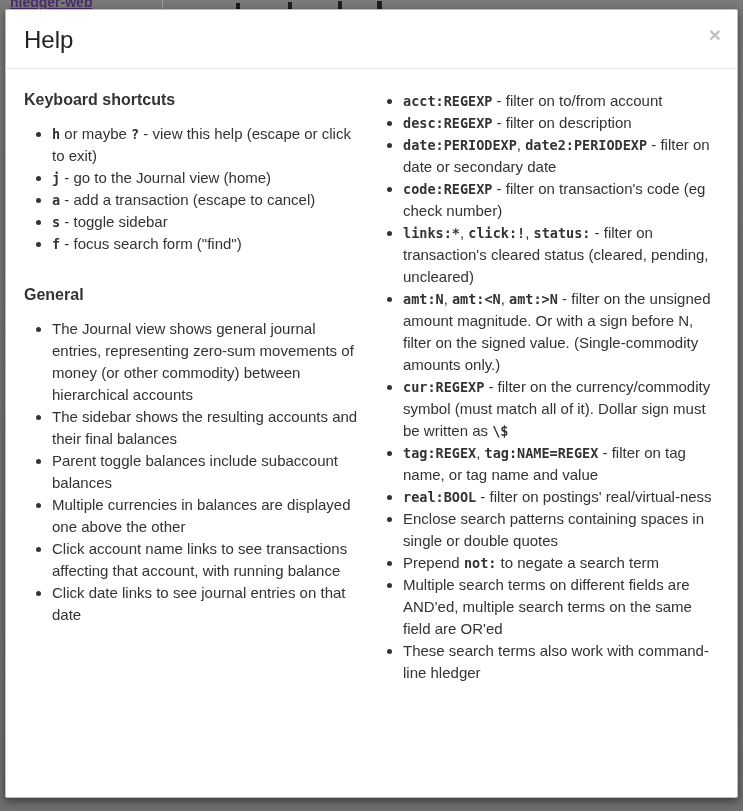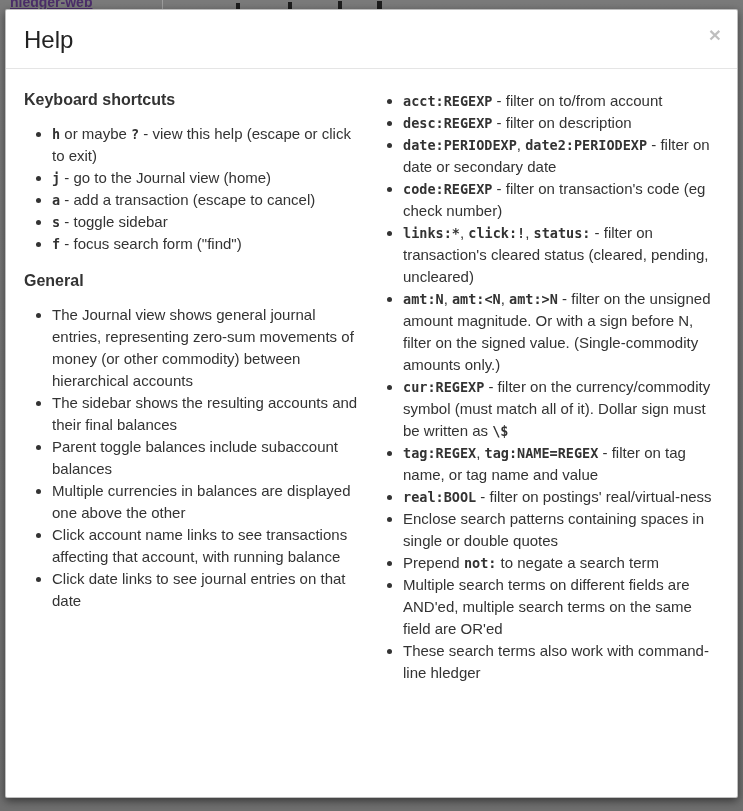--- a/index.html
+++ b/index.html
@@ -59,21 +59,21 @@
   .modal-body{
     padding:21px 18px 18px 18px;
     display:flex;gap:8px;
   }
   .col{width:343px;flex:0 0 auto;}
 
   .section-heading{
     font-size:16px;font-weight:bold;color:var(--text);
     margin:0 0 13px 0;line-height:20px;
   }
-  .section + .section .section-heading{margin-top:16px;}
+  .section + .section .section-heading{margin-top:30px;}
 
   ul.help-list{
     margin:0;padding:0 0 0 28px;
     list-style:disc outside;
   }
   ul.help-list li{
     font-size:15px;line-height:22px;color:var(--text);
   }
   ul.help-list li code{
     font-family:"DejaVu Sans Mono", monospace;

